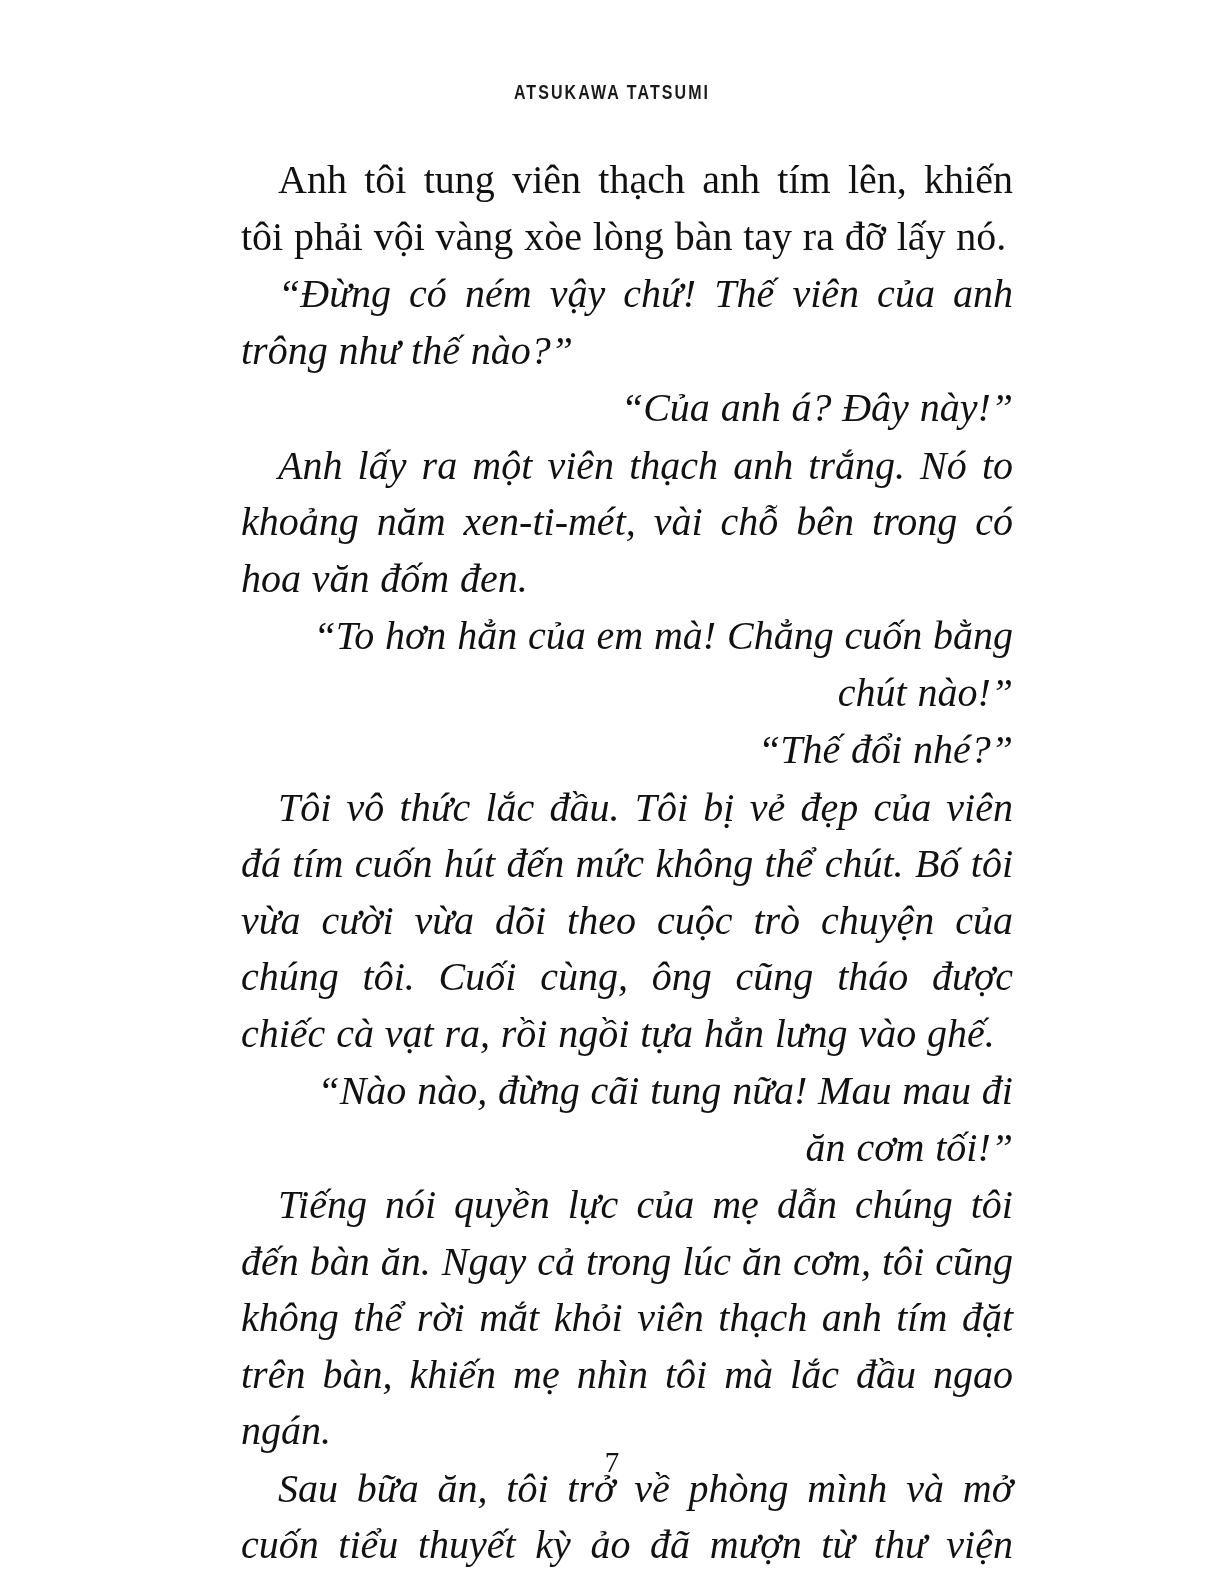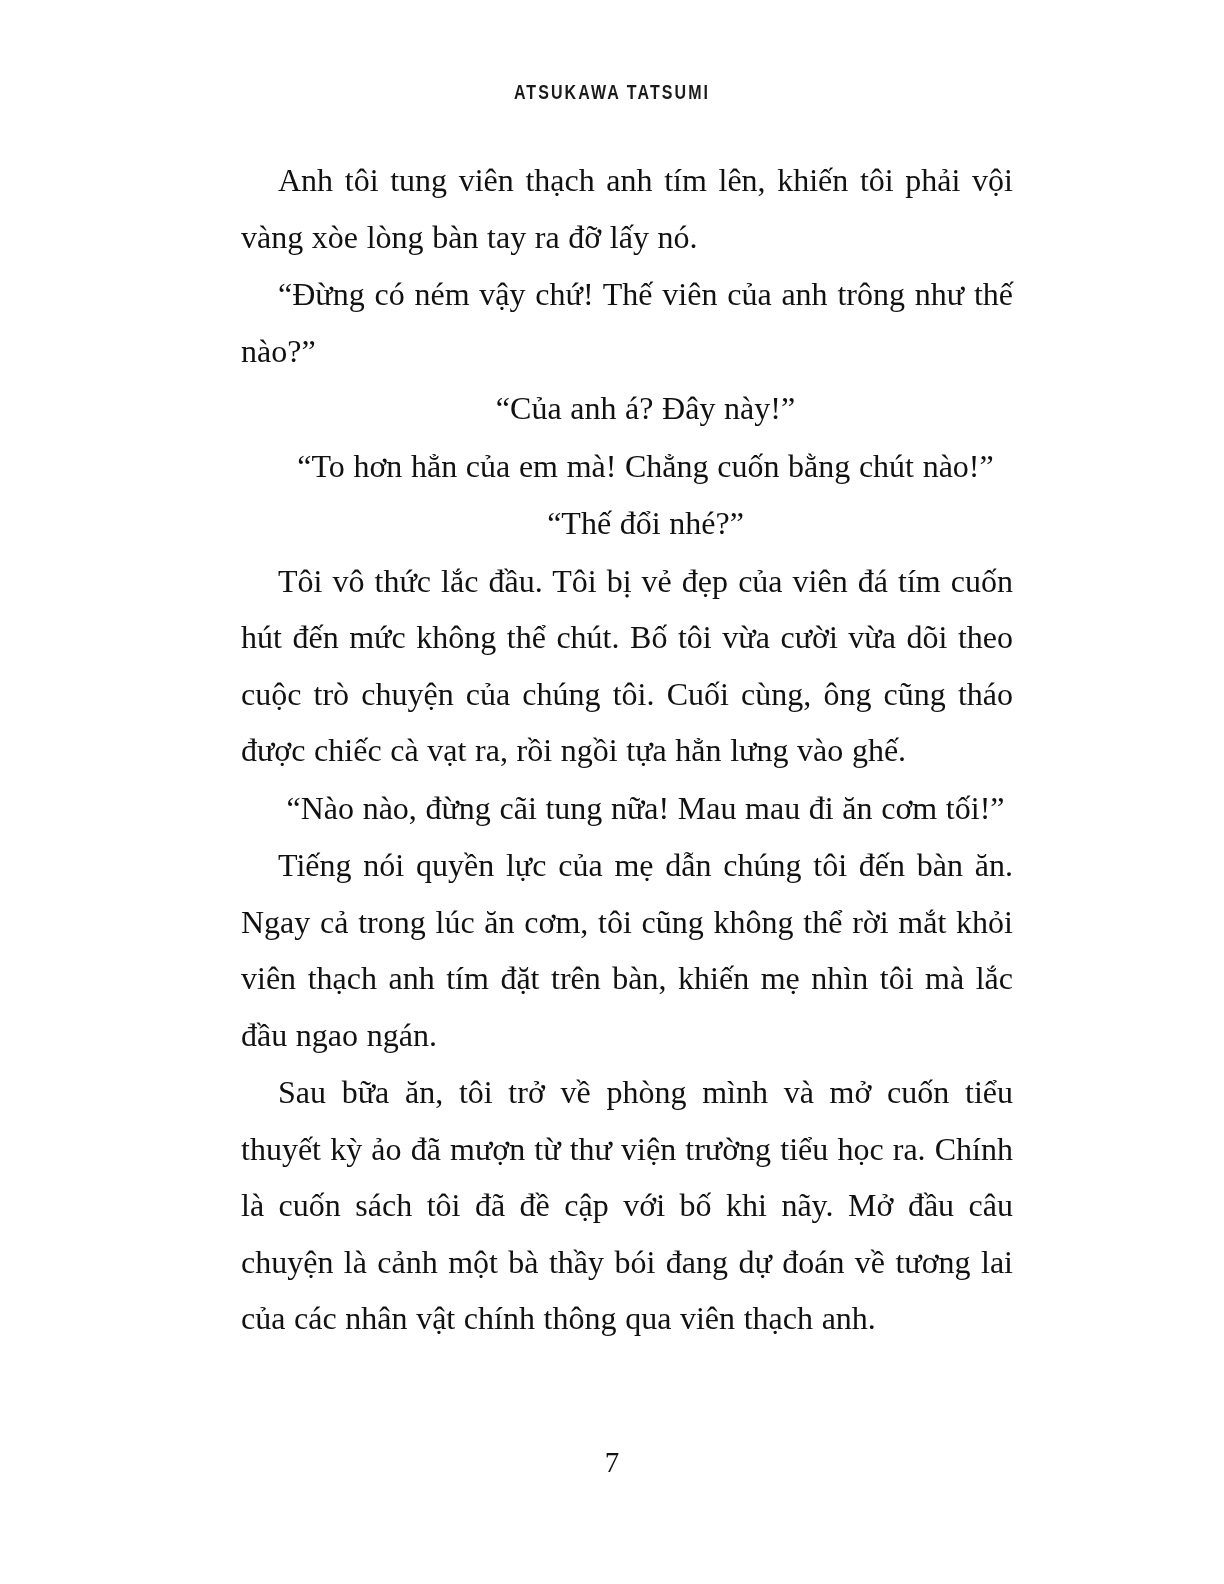--- a/index.html
+++ b/index.html
@@ -43,41 +43,42 @@
   
   .text-block {
     position: absolute;
     left: 241px;
     top: 152px;
     width: 772px;
   }
 
   .para {
     font-family: "Liberation Serif", "DejaVu Serif", serif;
-    font-size: 32px;
+    font-size: 40px;
     line-height: 56.5px;
     color: #111111;
     text-align: justify;
     text-justify: inter-word;
     text-indent: 37px;
     margin: 0 0 0 0;
     padding: 0;
     -webkit-font-smoothing: antialiased;
     hyphens: none;
     word-spacing: 0.02em;
   }
 
   
   .para + .para {
     margin-top: 1px;
+    font-style: italic;
   }
 
   
   .para.single {
-    text-align: center;
+    text-align: right;
   }
 
   
   .folio {
     position: absolute;
     left: 0;
     right: 0;
     top: 1448px;
     text-align: center;
     font-family: "Liberation Serif", "DejaVu Serif", serif;
@@ -94,20 +95,21 @@
   <div class="running-head">Atsukawa Tatsumi</div>
 
   <div class="text-block">
 
     <p class="para">Anh tôi tung viên thạch anh tím lên, khiến tôi phải vội vàng xòe lòng bàn tay ra đỡ lấy nó.</p>
 
     <p class="para">“Đừng có ném vậy chứ! Thế viên của anh trông như thế nào?”</p>
 
     <p class="para single">“Của anh á? Đây này!”</p>
 
+    <p class="para">Anh lấy ra một viên thạch anh trắng. Nó to khoảng năm xen-ti-mét, vài chỗ bên trong có hoa văn đốm đen.</p>
 
     <p class="para single">“To hơn hẳn của em mà! Chẳng cuốn bằng chút nào!”</p>
 
     <p class="para single">“Thế đổi nhé?”</p>
 
     <p class="para">Tôi vô thức lắc đầu. Tôi bị vẻ đẹp của viên đá tím cuốn hút đến mức không thể chút. Bố tôi vừa cười vừa dõi theo cuộc trò chuyện của chúng tôi. Cuối cùng, ông cũng tháo được chiếc cà vạt ra, rồi ngồi tựa hẳn lưng vào ghế.</p>
 
     <p class="para single">“Nào nào, đừng cãi tung nữa! Mau mau đi ăn cơm tối!”</p>
 
     <p class="para">Tiếng nói quyền lực của mẹ dẫn chúng tôi đến bàn ăn. Ngay cả trong lúc ăn cơm, tôi cũng không thể rời mắt khỏi viên thạch anh tím đặt trên bàn, khiến mẹ nhìn tôi mà lắc đầu ngao ngán.</p>

